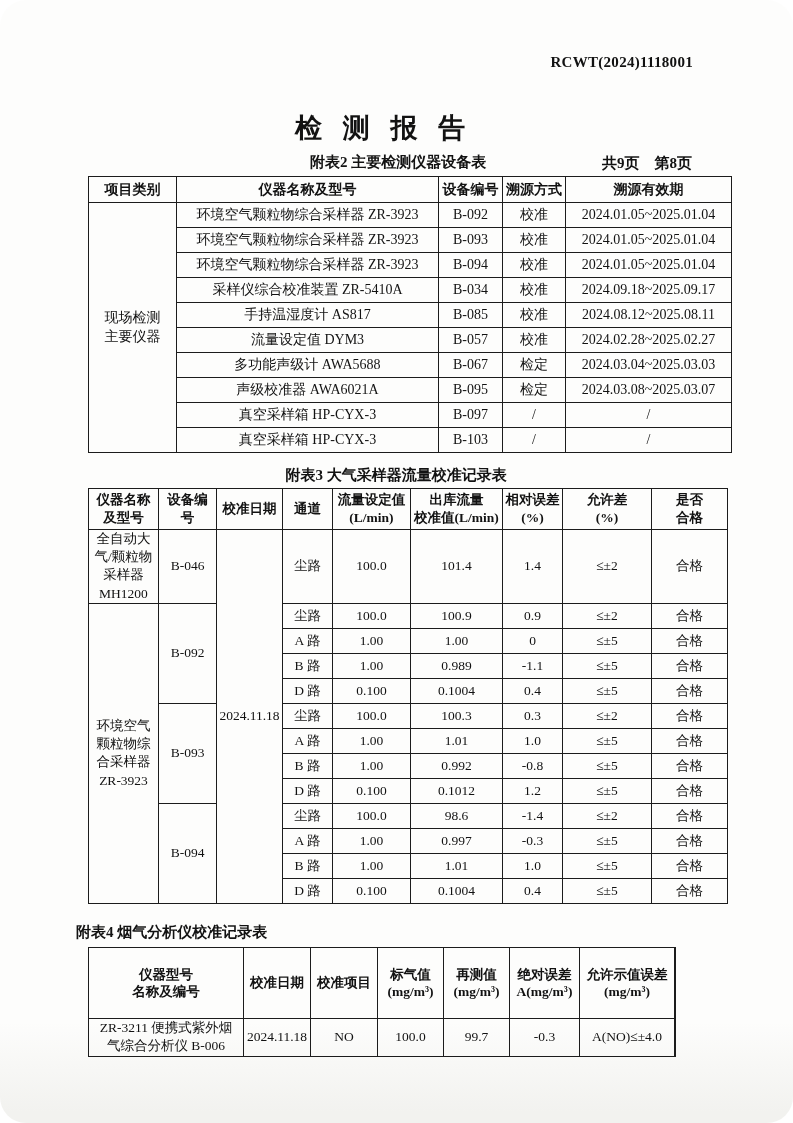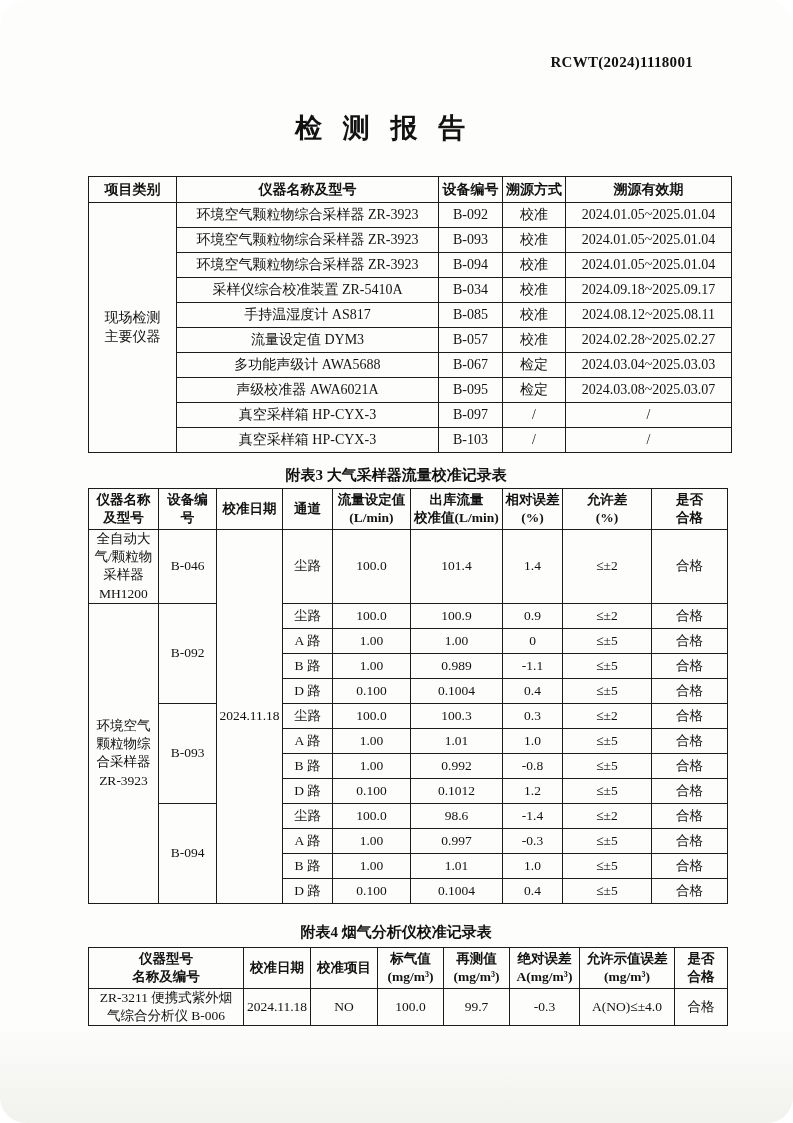--- a/index.html
+++ b/index.html
@@ -10,44 +10,48 @@
     color:#121212;
     border-radius:26px;
   }
   .report-no{position:absolute;top:54px;right:100px;font-size:15px;font-weight:600;letter-spacing:.3px;}
   .company{position:absolute;top:82px;left:0;right:26px;text-align:center;font-size:17px;font-weight:bold;letter-spacing:1px;}
   .title{position:absolute;top:110px;left:0;right:26px;text-align:center;font-size:27px;font-weight:bold;letter-spacing:7px;}
   .caption-row{position:absolute;top:153px;left:76px;width:644px;height:22px;}
   .caption{display:block;text-align:center;font-size:15px;font-weight:bold;}
   .page-info{position:absolute;right:28px;top:1px;font-size:15px;font-weight:bold;}
   .cap3{position:absolute;top:466px;left:76px;width:640px;text-align:center;font-size:15px;font-weight:bold;}
-  .cap4{position:absolute;top:923px;left:76px;width:640px;text-align:center;font-size:15px;font-weight:bold;}
+  .cap4{position:absolute;top:923px;left:76px;width:640px;font-size:15px;font-weight:bold;}
   table.t{position:absolute;left:76px;border-collapse:collapse;table-layout:fixed;text-align:center;margin-left:12px;}
   table.t th,table.t td{border:1.6px solid #1c1c1c;padding:0 2px;vertical-align:middle;overflow:hidden;}
   table.t th{font-weight:bold;}
   .pre{white-space:pre-line;line-height:1.35;}
   .t2{top:176px;width:644px;font-size:14px;}
   .t2 th{height:25px;}
   .t2 td{height:24px;}
   .t3{top:488px;width:640px;font-size:13.5px;}
   .t3 th{height:40px;line-height:1.3;padding:1px 2px;}
   .t3 td{height:24px;}
   .t3 tr.tall td{height:62px;}
-  .t4{top:947px;width:640px;font-size:13.5px;}
+  .t4{top:947px;width:588px;font-size:13.5px;}
   .t4 th{height:40px;line-height:1.3;padding:1px 2px;}
   .t4 td{height:30px;}
 </style>
 </head>
 <body>
 
 <div class="page">
 
   <div class="report-no">RCWT(2024)1118001</div>
   <div class="title">检 测 报 告</div>
 
+  <div class="caption-row">
+    <span class="caption">附表2 主要检测仪器设备表</span>
+    <span class="page-info">共9页　第8页</span>
+  </div>
 
   <table class="t t2">
     <colgroup>
         <col style="width:88px">
         <col style="width:262px">
         <col style="width:64px">
         <col style="width:63px">
         <col>
       </colgroup>
     <thead>

